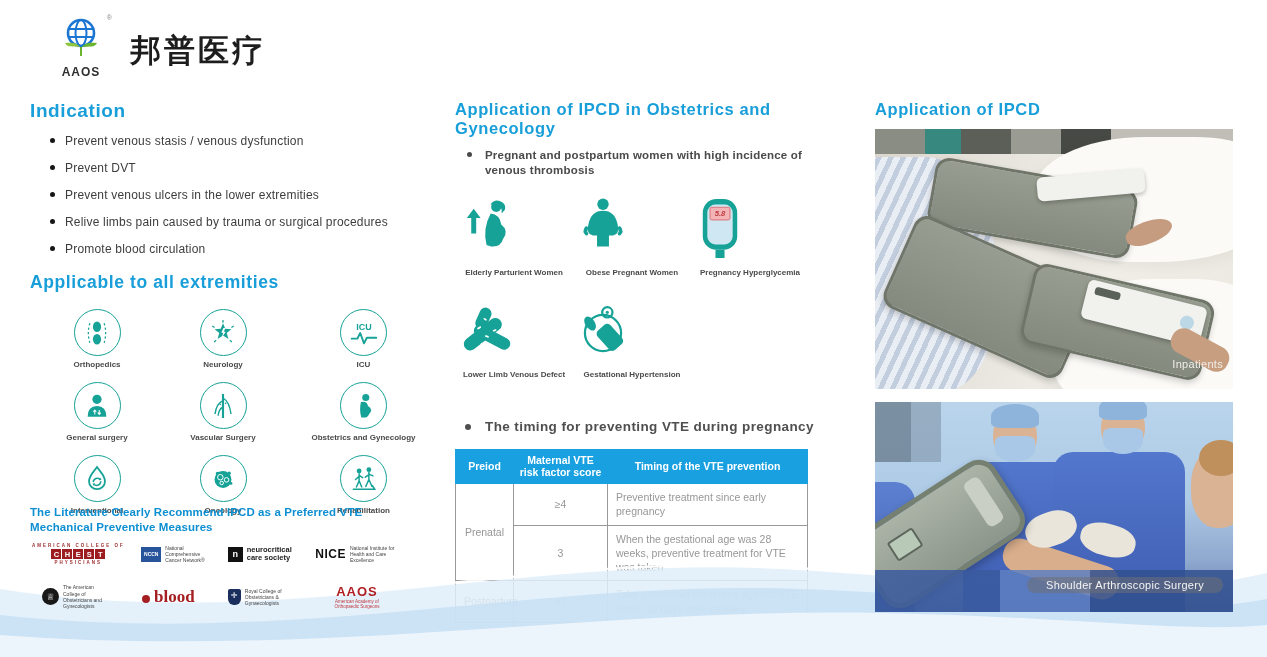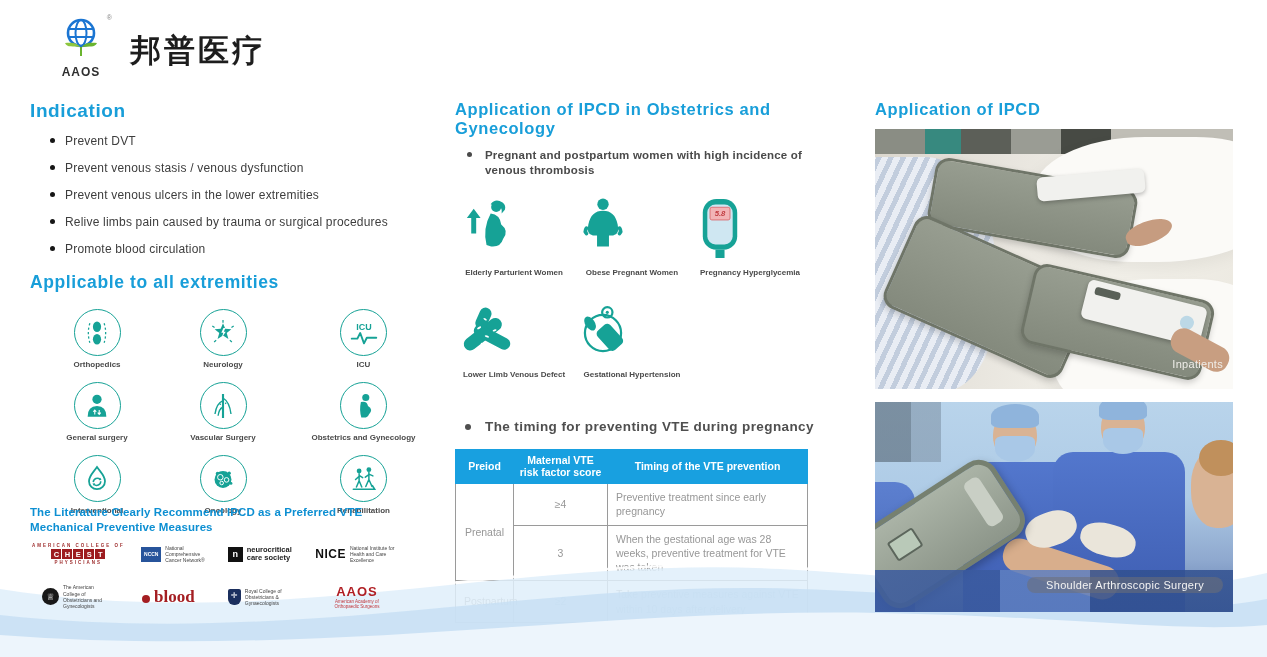--- a/index.html
+++ b/index.html
@@ -139,22 +139,22 @@
         <path d="M22 31 q0 6 0 9" stroke="#6ab42e" stroke-width="2" fill="none"></path>
       </svg>
       <div class="logo-text">AAOS</div>
     </div>
     <div class="brand-name">邦普医疗</div>
   </div>
 
   <div class="col-left">
     <h2 class="h-blue ind-title">Indication</h2>
     <ul class="bullets">
+      <li>Prevent venous stasis / venous dysfunction</li>
       <li>Prevent DVT</li>
-      <li>Prevent venous stasis / venous dysfunction</li>
       <li>Prevent venous ulcers in the lower extremities</li>
       <li>Relive limbs pain caused by trauma or surgical procedures</li>
       <li>Promote blood circulation</li>
     </ul>
     <h2 class="h-blue dept-title">Applicable to all extremities</h2>
     <div class="dept-grid">
 
       <div class="dept">
         <div class="dept-circle">
           <svg width="32" height="32" viewBox="0 0 36 36">

